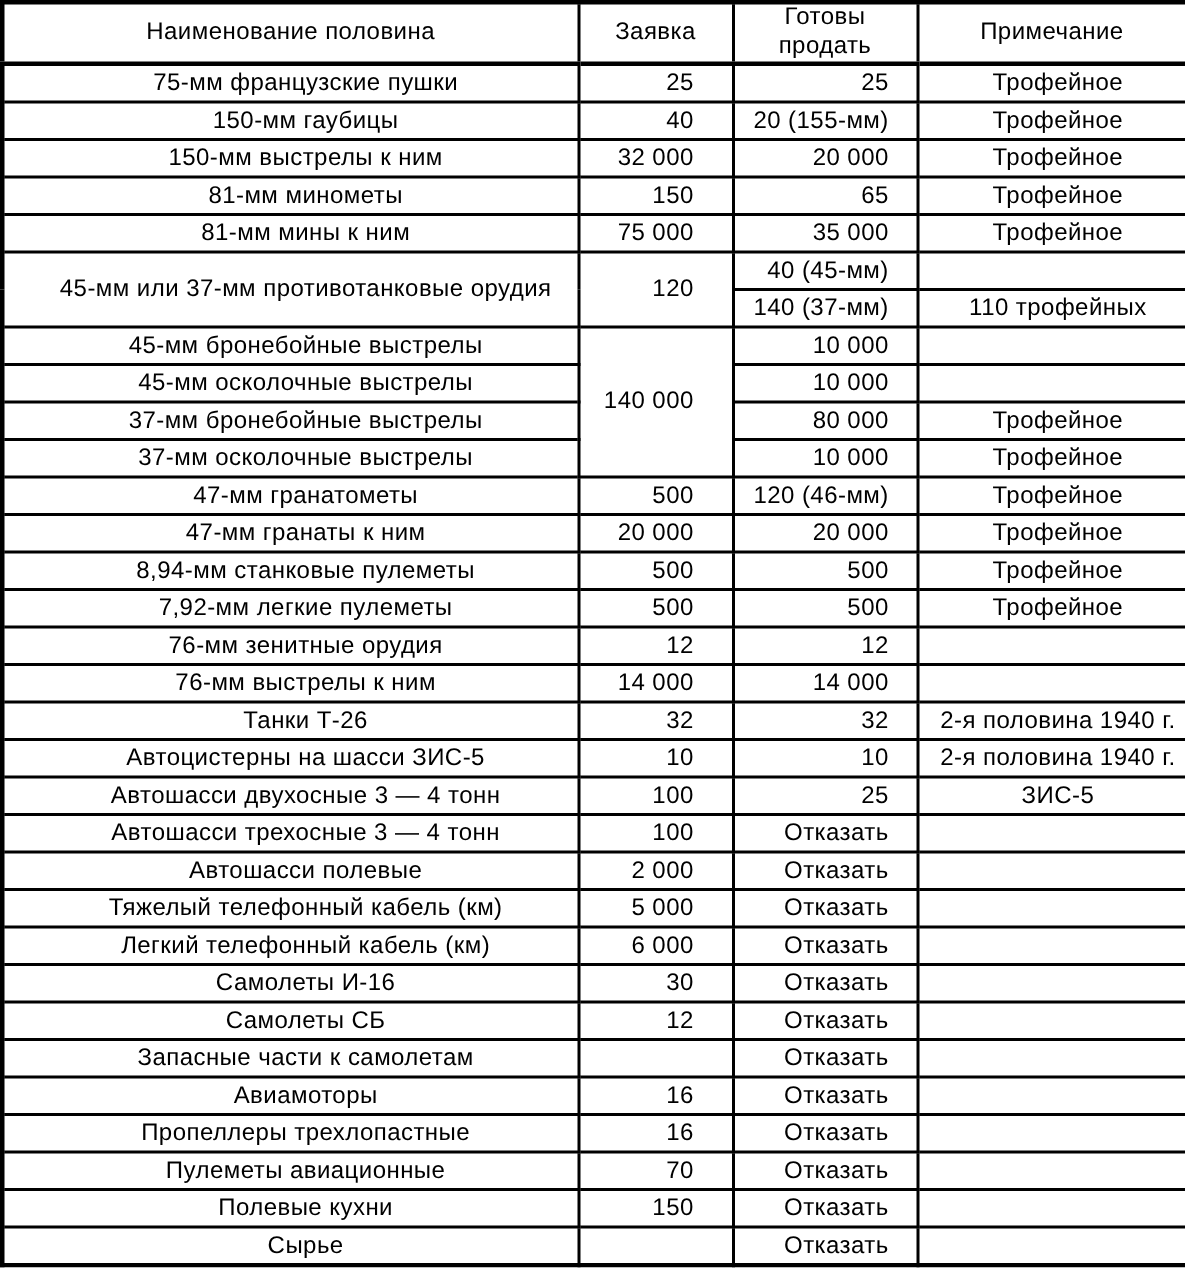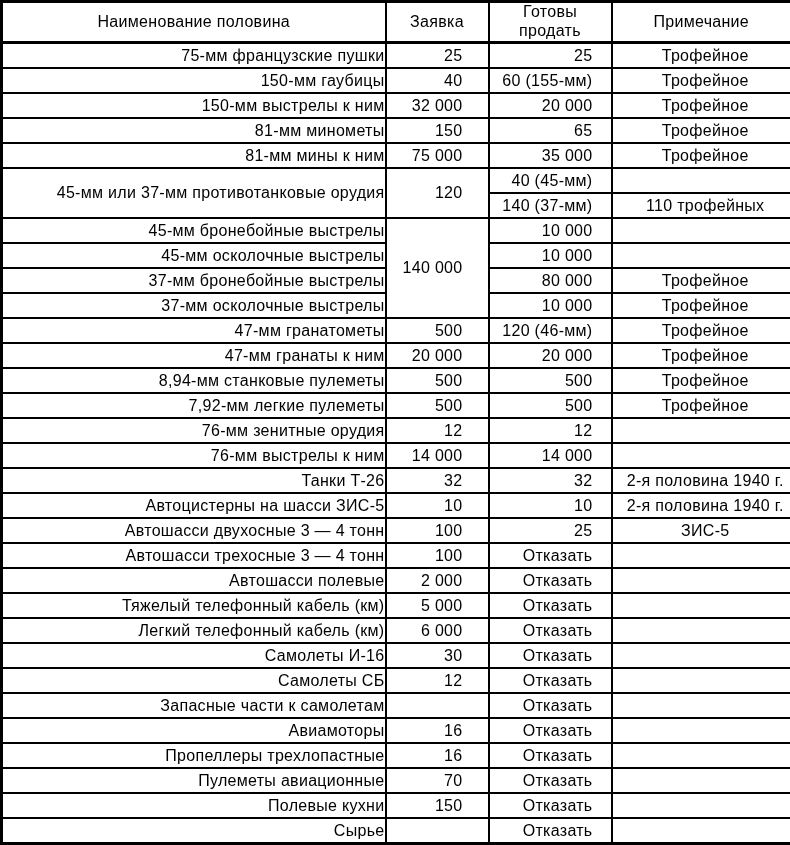--- a/index.html
+++ b/index.html
@@ -39,21 +39,21 @@
     text-align: center;
     line-height: 1.18;
     border-bottom: 3px solid #000;
   }
   th.th-sell {
     white-space: normal;
     padding: 0 18px;
     margin-top: 48px;
   }
   tbody td { height: 23px; }
-  td.col0 { text-align: right;  padding-left: 20px; }
+  td.col0 { text-align: center;  padding-left: 20px; }
   td.col1 { text-align: right; padding-right: 25px; }
   td.col2 { text-align: right; padding-right: 18px; }
   td.col3 { text-align: center;  padding-left: 8px; }
 </style>
 </head>
 <body>
 
 <table class="equip">
   <colgroup>
     <col class="w0">
@@ -72,21 +72,21 @@
   <tbody id="table-body">
       <tr>
         <td class="col0">75-мм французские пушки</td>
         <td class="col1">25</td>
         <td class="col2">25</td>
         <td class="col3">Трофейное</td>
       </tr>
       <tr>
         <td class="col0">150-мм гаубицы</td>
         <td class="col1">40</td>
-        <td class="col2">60 (155-мм)</td>
+        <td class="col2">20 (155-мм)</td>
         <td class="col3">Трофейное</td>
       </tr>
       <tr>
         <td class="col0">150-мм выстрелы к ним</td>
         <td class="col1">32 000</td>
         <td class="col2">20 000</td>
         <td class="col3">Трофейное</td>
       </tr>
       <tr>
         <td class="col0">81-мм минометы</td>

